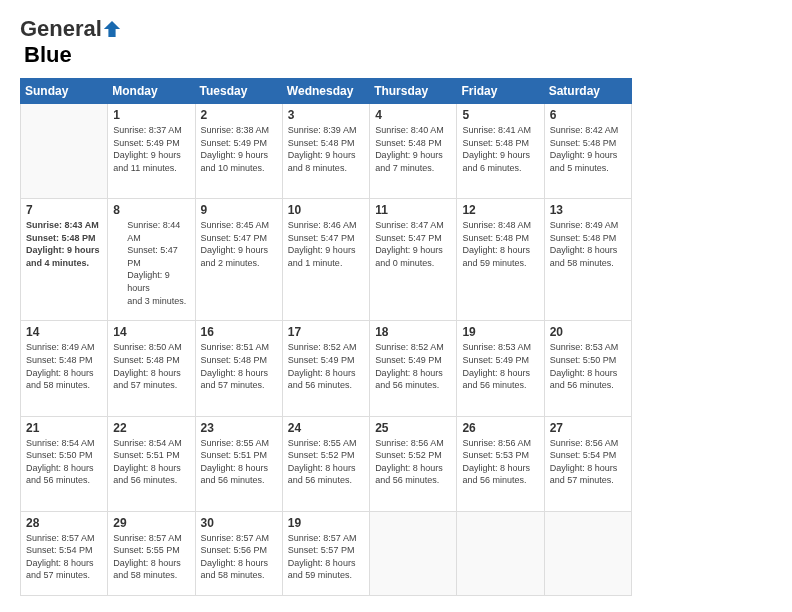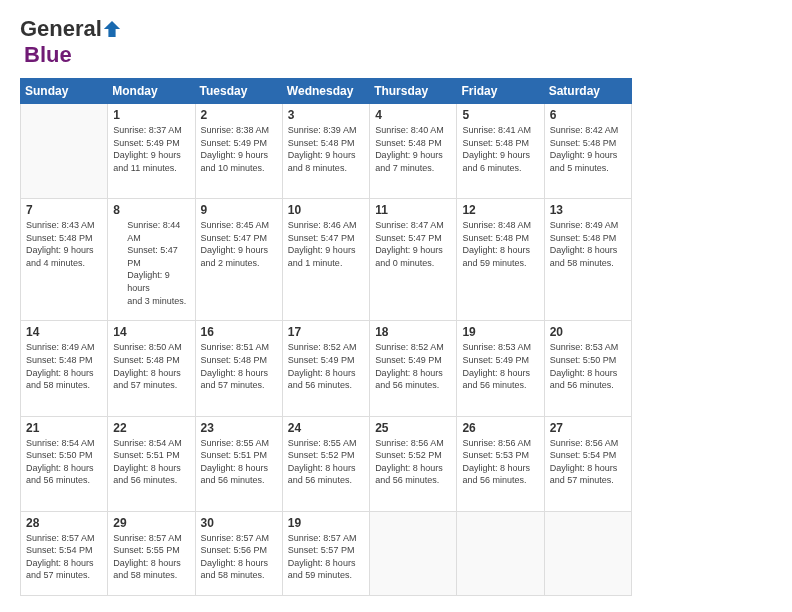--- a/index.html
+++ b/index.html
@@ -95,21 +95,21 @@
 <div class="page">
   <div class="header">
     <div class="logo">
       <div class="logo-text">
   <span style="color:#333;font-size:22px;font-weight:bold;">General</span>
   <svg width="18" height="18" viewBox="0 0 20 20" style="margin:0 1px;">
     <polygon points="10,1 19,10 14,10 14,19 6,19 6,10 1,10" fill="#1a6ab0"></polygon>
   </svg>
 </div>
       <div style="display:flex;">
-        <span style="color:#701a75; font-size:22px; font-weight:bold; margin-left:4px;">Blue</span>
+        <span style="color:#000000; font-size:22px; font-weight:bold; margin-left:4px;">Blue</span>
       </div>
     </div>
     <div class="title-block">
       <div class="month-year"></div>
       <div class="location"></div>
     </div>
   </div>
 
   <table class="calendar">
     <thead>
@@ -165,21 +165,21 @@
             <span class="day-num">6</span>
             <div class="day-info" style="white-space: pre-line;">Sunrise: 8:42 AM
 Sunset: 5:48 PM
 Daylight: 9 hours
 and 5 minutes.</div>
           </td>
         </tr>
         <tr>
           <td>
             <span class="day-num">7</span>
-            <div class="day-info" style="white-space: pre-line;">Sunrise: 8:43 AM
+            <div class="day-info" style="white-space: pre-line; font-weight: bold;">Sunrise: 8:43 AM
 Sunset: 5:48 PM
 Daylight: 9 hours
 and 4 minutes.</div>
           </td>
           <td>
             <span class="day-num">8</span>
             <div class="day-info" style="white-space: pre-line; margin-left: 14px;">Sunrise: 8:44 AM
 Sunset: 5:47 PM
 Daylight: 9 hours
 and 3 minutes.</div>

